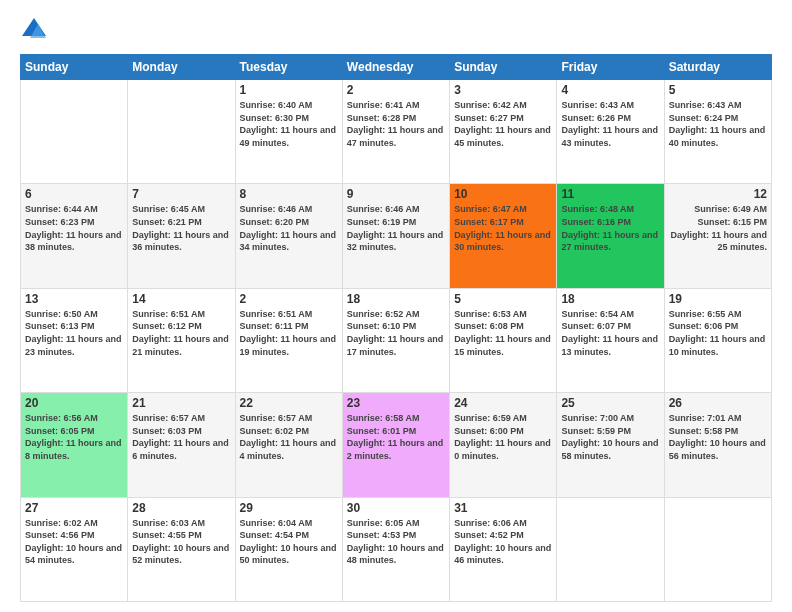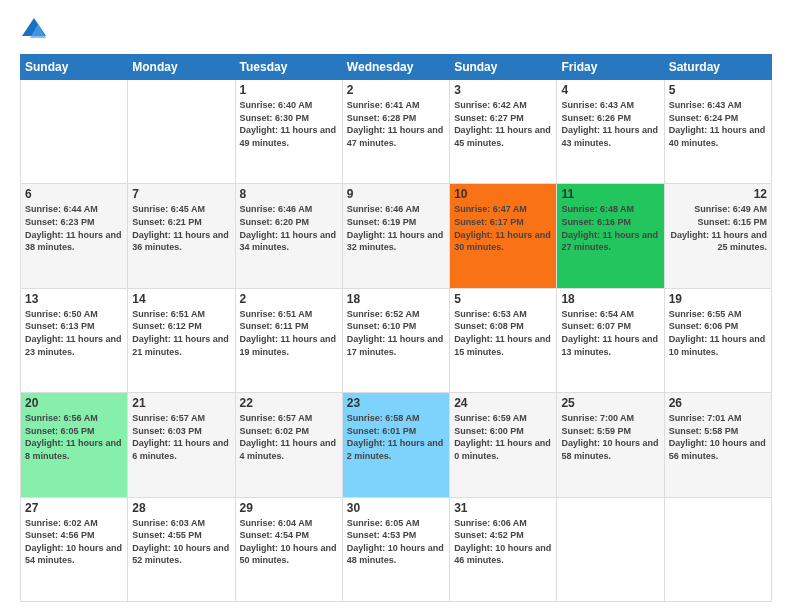--- a/index.html
+++ b/index.html
@@ -226,21 +226,21 @@
             <div class="day-info">Sunrise: 6:56 AM<br>Sunset: 6:05 PM<br>Daylight: 11 hours and 8 minutes.</div>
           </td>
           <td style="background-color: rgb(245, 245, 245);">
             <span class="day-number">21</span>
             <div class="day-info">Sunrise: 6:57 AM<br>Sunset: 6:03 PM<br>Daylight: 11 hours and 6 minutes.</div>
           </td>
           <td style="background-color: rgb(245, 245, 245);">
             <span class="day-number">22</span>
             <div class="day-info">Sunrise: 6:57 AM<br>Sunset: 6:02 PM<br>Daylight: 11 hours and 4 minutes.</div>
           </td>
-          <td style="background-color: #7dd3fc;">
+          <td style="background-color: #f0abfc;">
             <span class="day-number">23</span>
             <div class="day-info">Sunrise: 6:58 AM<br>Sunset: 6:01 PM<br>Daylight: 11 hours and 2 minutes.</div>
           </td>
           <td style="background-color: rgb(245, 245, 245);">
             <span class="day-number">24</span>
             <div class="day-info">Sunrise: 6:59 AM<br>Sunset: 6:00 PM<br>Daylight: 11 hours and 0 minutes.</div>
           </td>
           <td style="background-color: rgb(245, 245, 245);">
             <span class="day-number">25</span>
             <div class="day-info">Sunrise: 7:00 AM<br>Sunset: 5:59 PM<br>Daylight: 10 hours and 58 minutes.</div>

